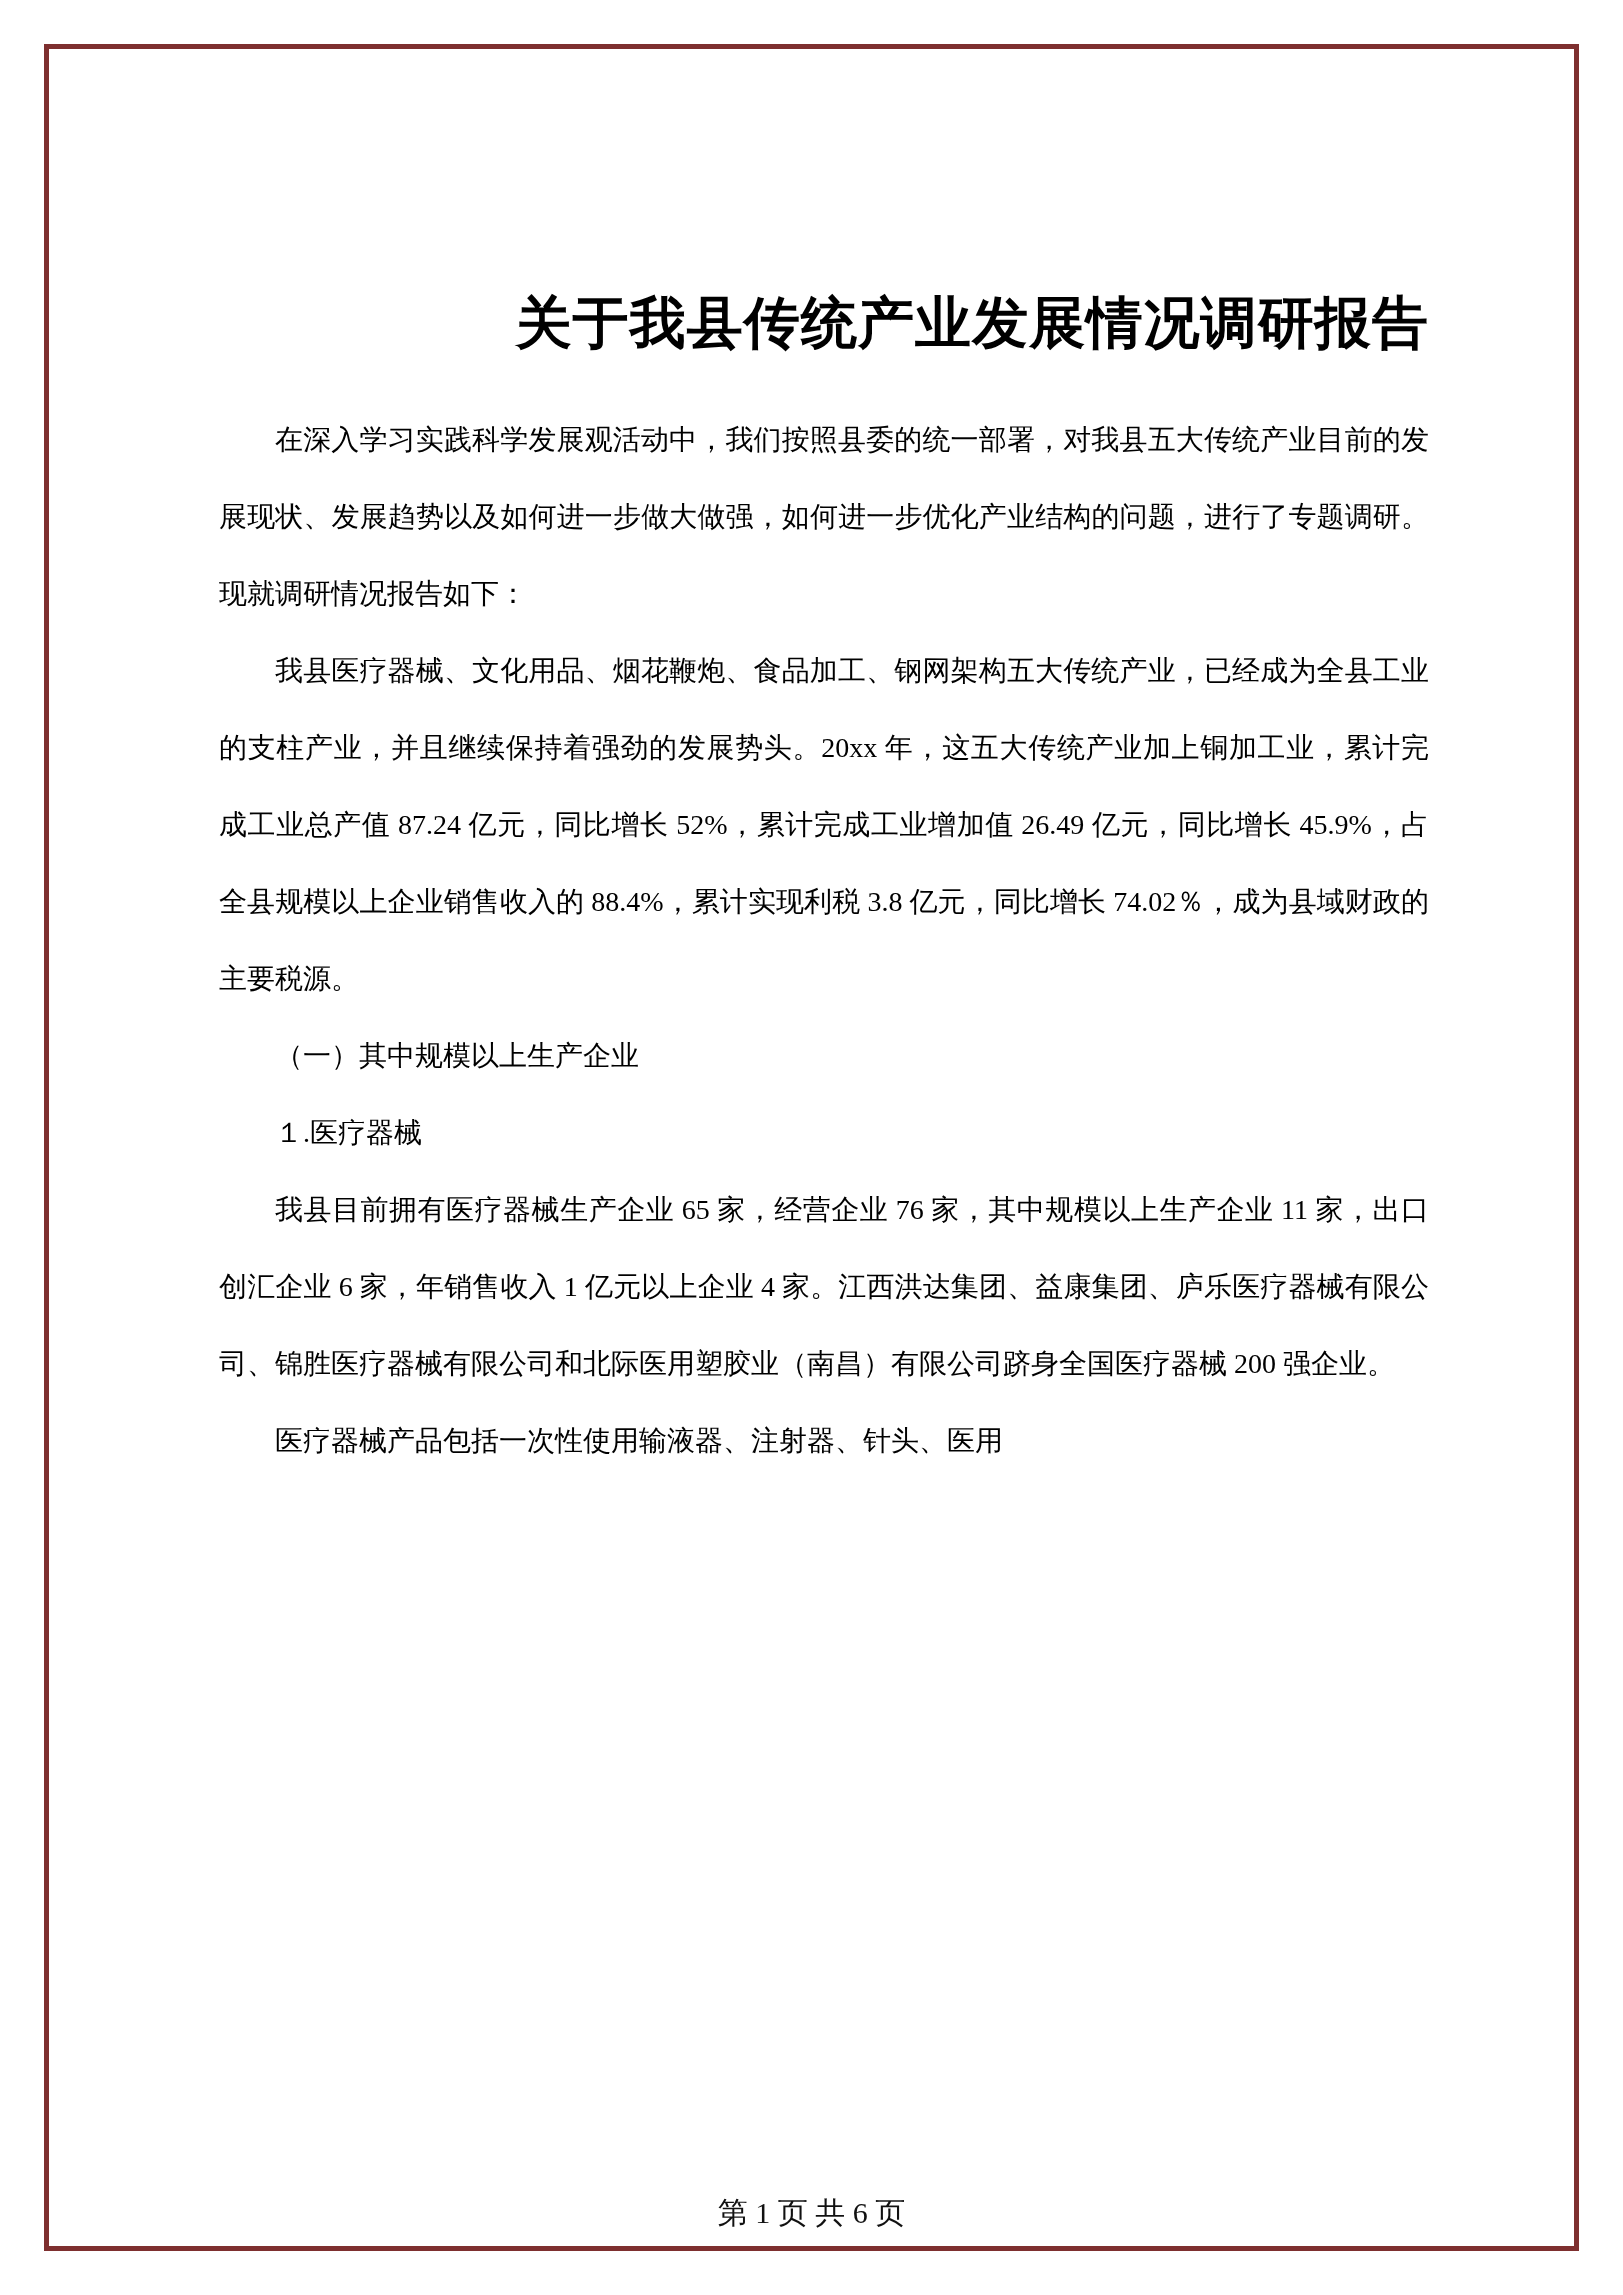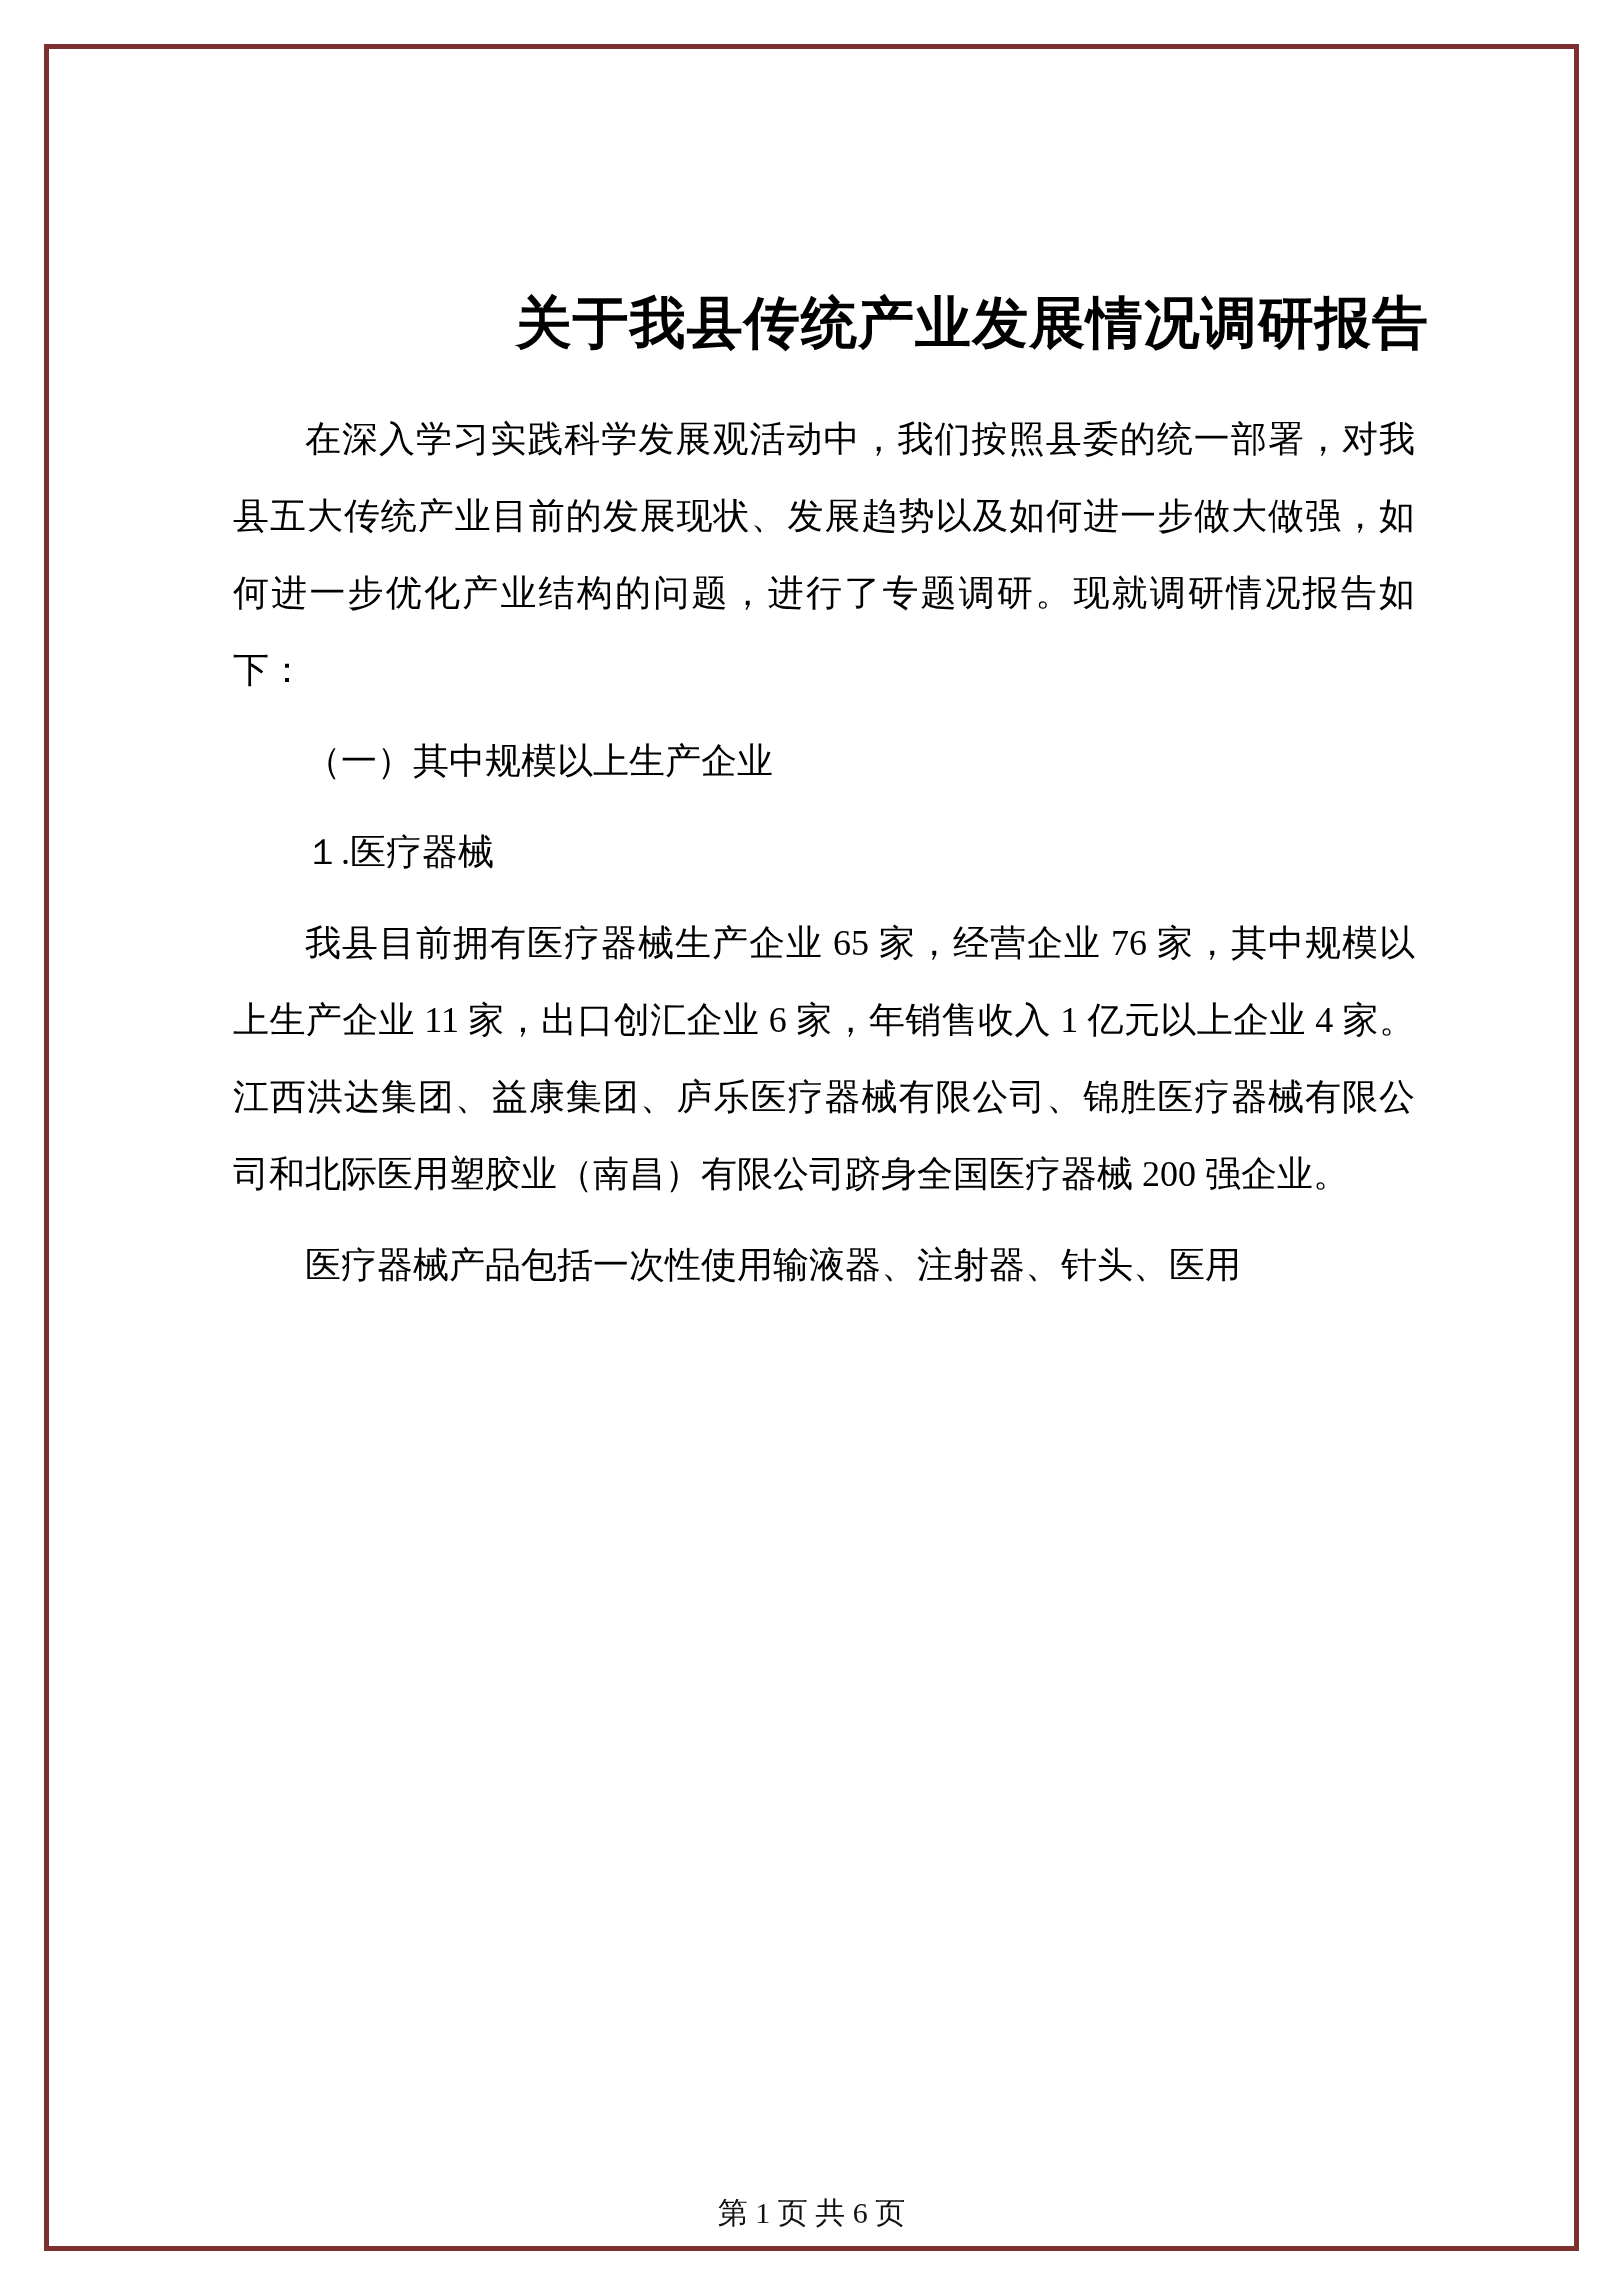--- a/index.html
+++ b/index.html
@@ -32,26 +32,26 @@
   }
   .doc-title {
     font-size: 56px;
     font-weight: bold;
     text-align: right;
     margin: 0 0 39px 0;
     line-height: 1.35;
     letter-spacing: 1.1px;
   }
   .doc-body p {
-    font-size: 36px;
+    font-size: 28px;
     line-height: 77px;
     text-align: justify;
     text-justify: inter-ideograph;
     text-indent: 2em;
-    margin: 14px;
+    margin: 0;
     word-break: break-all;
   }
   .page-footer {
     position: absolute;
     bottom: 61px;
     left: 0;
     width: 100%;
     text-align: center;
     font-size: 30px;
     color: #111111;
@@ -59,20 +59,21 @@
 </style>
 </head>
 <body style="background: rgb(255, 255, 255); color: rgb(0, 0, 0);">
 
 <div class="border-frame" style="border-color: rgb(126, 47, 47);"></div>
 
 <div class="content-area">
   <h1 class="doc-title">关于我县传统产业发展情况调研报告</h1>
   <div class="doc-body">
       <p>在深入学习实践科学发展观活动中，我们按照县委的统一部署，对我县五大传统产业目前的发展现状、发展趋势以及如何进一步做大做强，如何进一步优化产业结构的问题，进行了专题调研。现就调研情况报告如下：</p>
+      <p>我县医疗器械、文化用品、烟花鞭炮、食品加工、钢网架构五大传统产业，已经成为全县工业的支柱产业，并且继续保持着强劲的发展势头。20xx 年，这五大传统产业加上铜加工业，累计完成工业总产值 87.24 亿元，同比增长 52%，累计完成工业增加值 26.49 亿元，同比增长 45.9%，占全县规模以上企业销售收入的 88.4%，累计实现利税 3.8 亿元，同比增长 74.02％，成为县域财政的主要税源。</p>
       <p>（一）其中规模以上生产企业</p>
       <p>１.医疗器械</p>
       <p>我县目前拥有医疗器械生产企业 65 家，经营企业 76 家，其中规模以上生产企业 11 家，出口创汇企业 6 家，年销售收入 1 亿元以上企业 4 家。江西洪达集团、益康集团、庐乐医疗器械有限公司、锦胜医疗器械有限公司和北际医用塑胶业（南昌）有限公司跻身全国医疗器械 200 强企业。</p>
       <p>医疗器械产品包括一次性使用输液器、注射器、针头、医用</p>
     </div>
 </div>
 
 <div class="page-footer">第 1 页 共 6 页</div>
 
 

